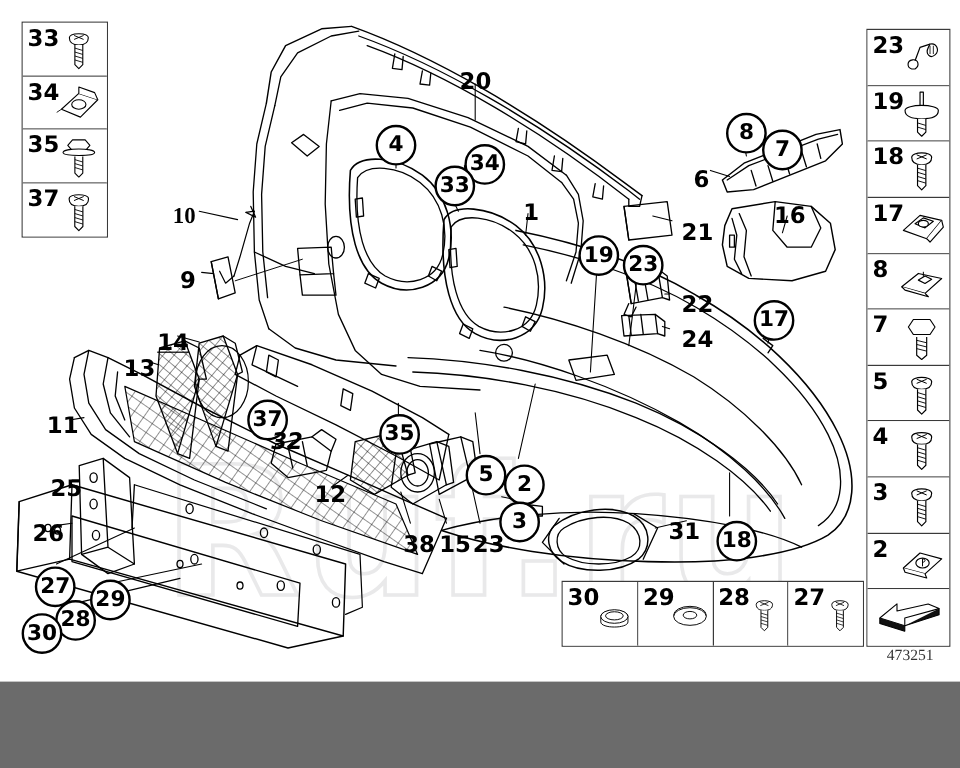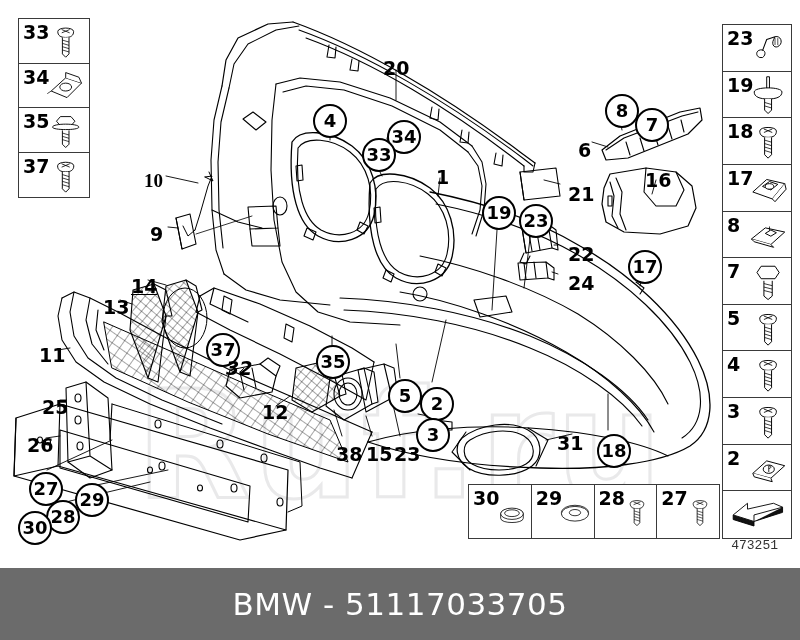--- a/index.html
+++ b/index.html
@@ -127,21 +127,21 @@
   #footer .ftext {
     font-family: "DejaVu Sans", sans-serif;
     font-size: 31px;
     font-weight: 400;
     color: #ffffff;
     letter-spacing: 0.5px;
   }
   #diagnum {
     position: absolute;
     right: 22px; top: 538px;
-    font-family: Liberation Mono, monospace;
+    font-family: Liberation Serif, serif;
     font-size: 13px;
     color: #333;
     z-index: 8;
     text-align: right;
   }
 </style>
 </head>
 <body>
 
 <div id="page">
@@ -562,16 +562,15 @@
             <path d="M24 13 L36 18 M24 18 L36 13" stroke-width="1.2"></path>
             <path d="M25 25 L25 50 L30 55 L35 50 L35 25" fill="#fff"></path>
             <path d="M25 29 L35 32 M25 34 L35 37 M25 39 L35 42 M25 44 L35 47" stroke-width="1.1"></path>
           </svg></span>
       </div>
     </div>
 
   <div id="diagnum">473251</div>
 
   <div id="footer">
-    <span class="ftext">BMW - 51117033705</span>
   </div>
 
 </div>
 
 </body></html>

